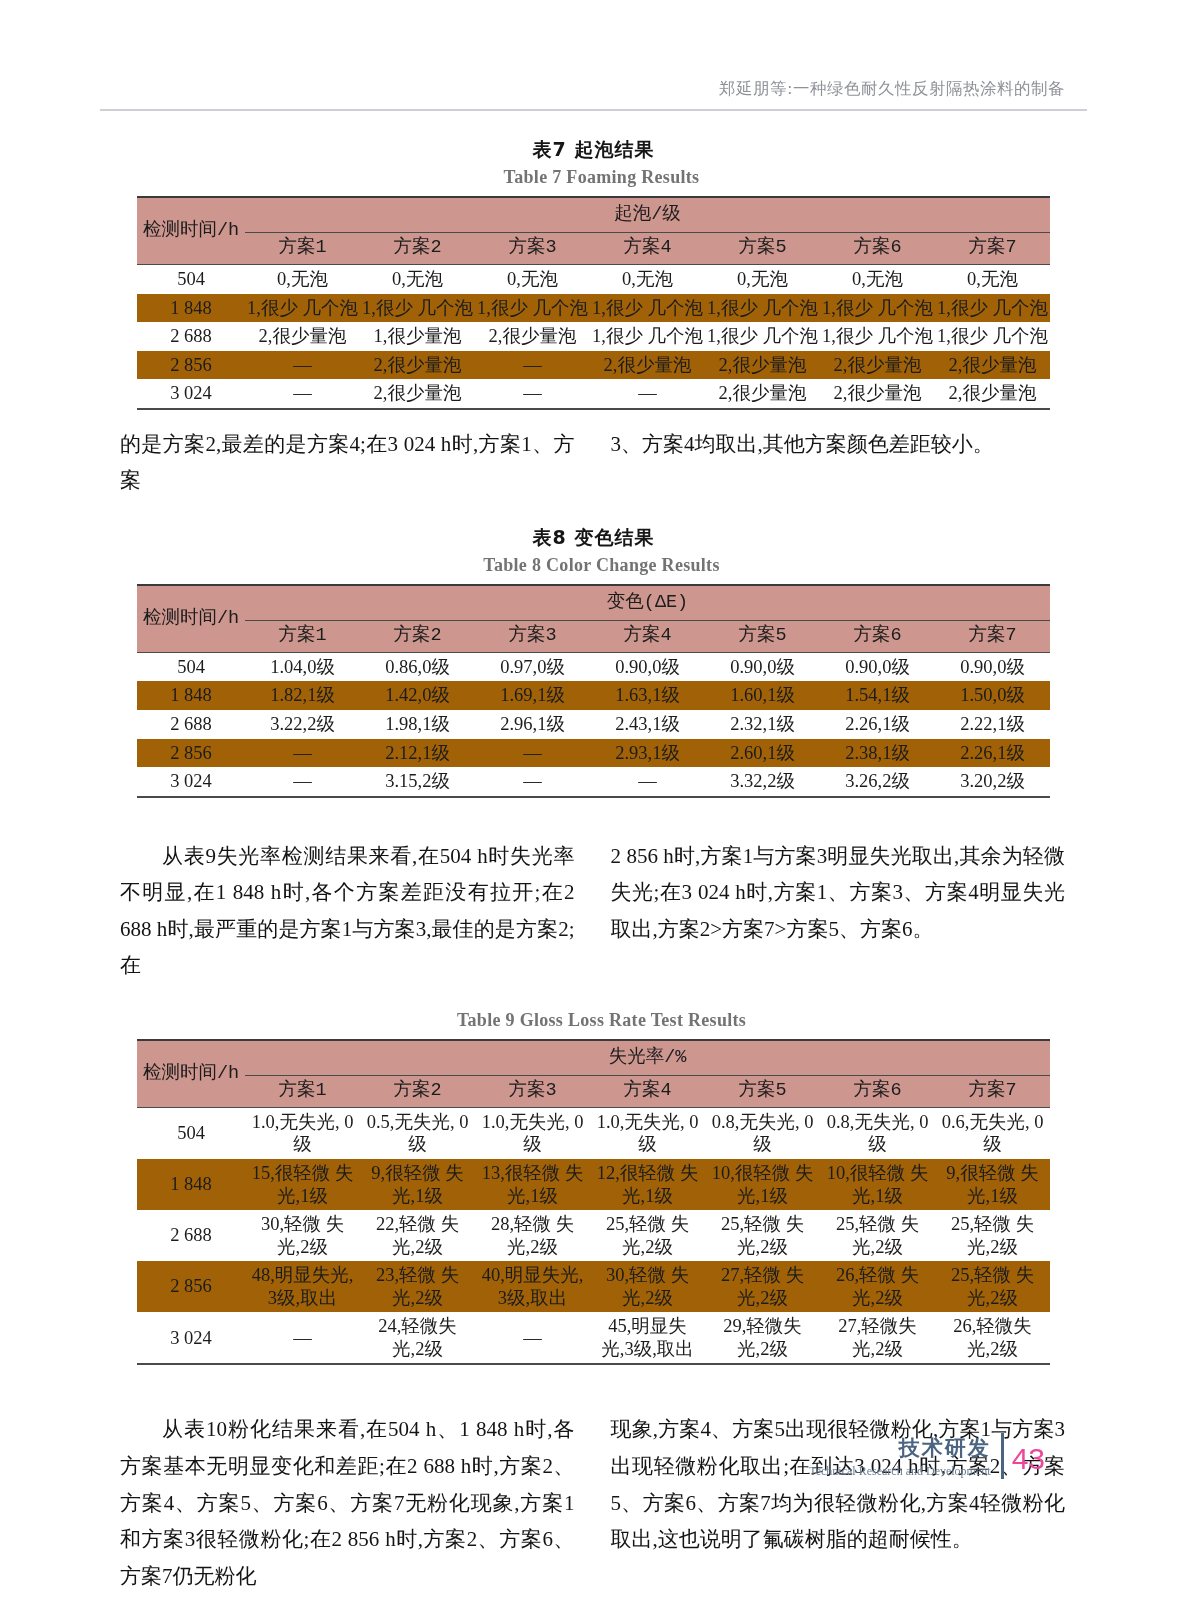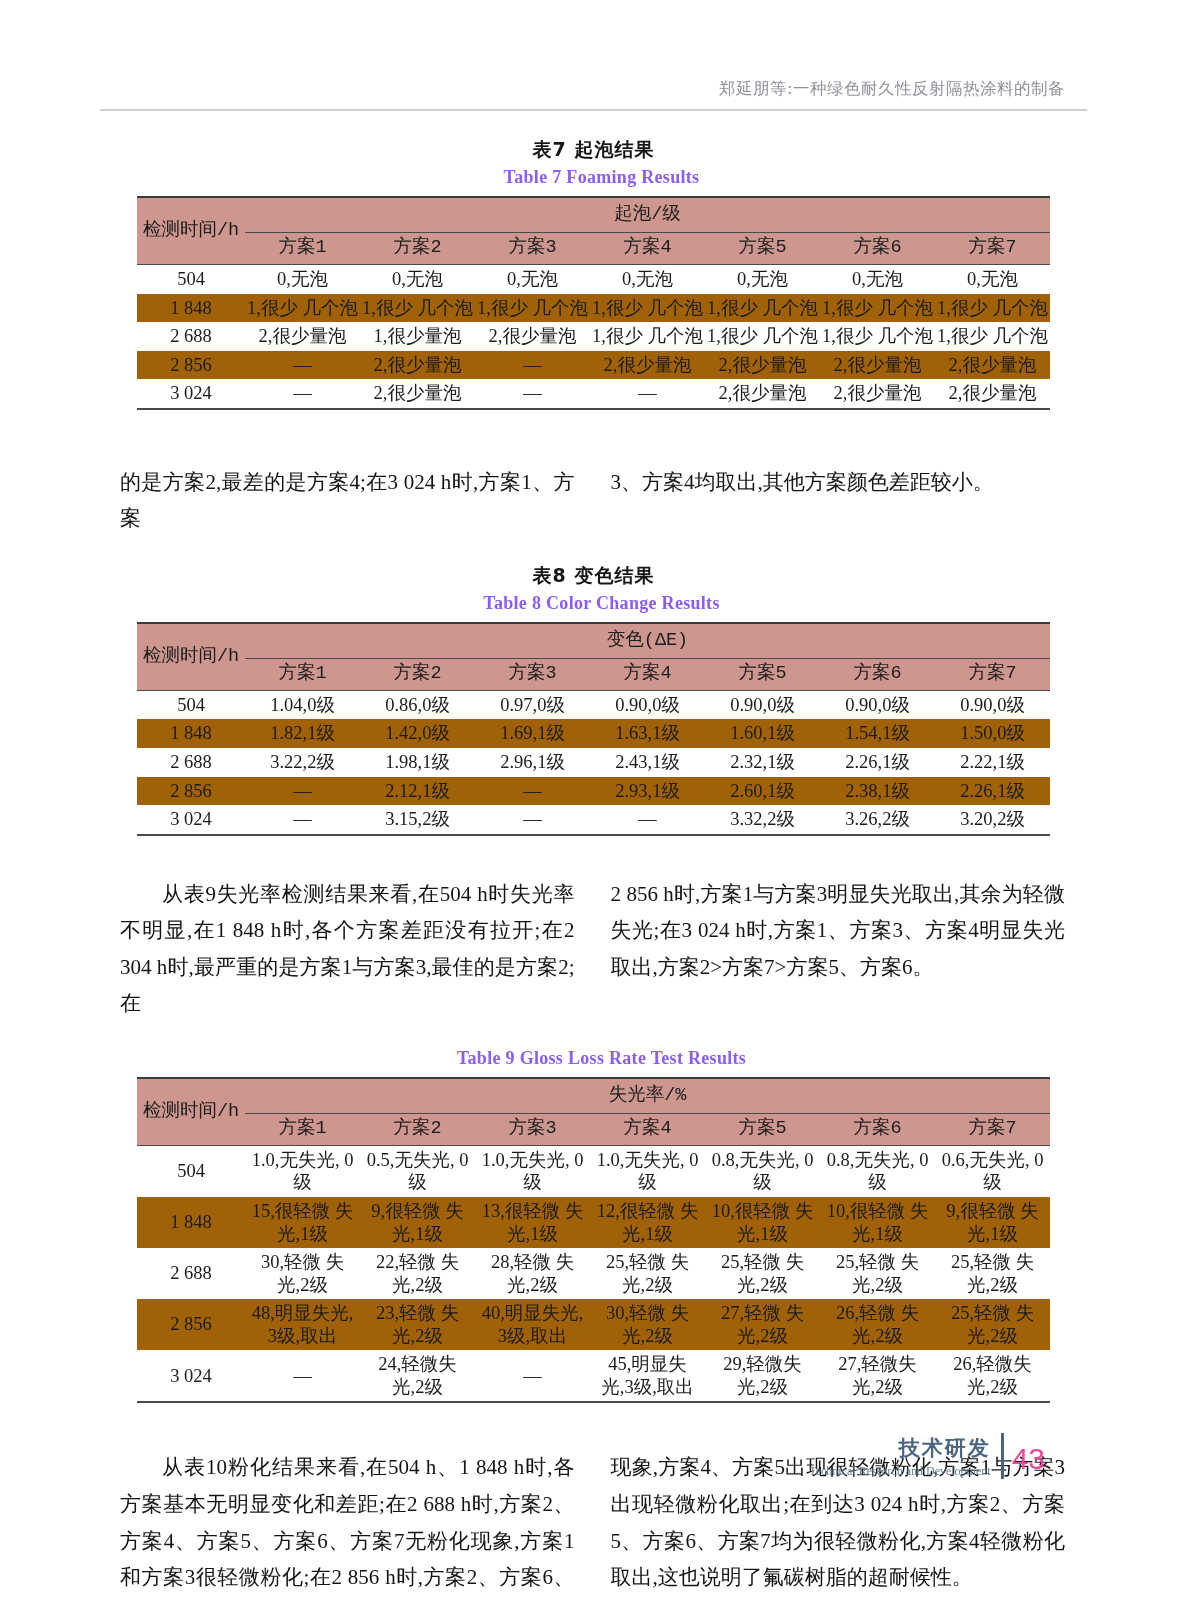--- a/index.html
+++ b/index.html
@@ -14,21 +14,21 @@
   }
   .head-rule{height:0;border-top:2px solid #cfcfd6;margin:9px 100px 0 100px;}
 
   .caption{ text-align:center; margin-top:26px; }
   .caption .zh{
     font-family:"DejaVu Sans","Liberation Sans",sans-serif;
     font-weight:bold;font-size:19px;color:#161616;letter-spacing:1px;
   }
   .caption .en{
     font-family:"Liberation Serif","DejaVu Serif",serif;
-    font-weight:bold;font-size:18px;color:#8b5cf6;margin-top:4px;letter-spacing:.3px;padding-left:16px;
+    font-weight:bold;font-size:18px;color:#737373;margin-top:4px;letter-spacing:.3px;padding-left:16px;
   }
 
   table.rtable{
     width:913px;margin:8px auto 0 auto;border-collapse:collapse;table-layout:fixed;
     font-size:18.5px;line-height:1.22;color:#1c1c1c;
     border-top:2px solid #3a3a3a;border-bottom:2px solid #4a4a4a;
   }
   table.rtable col.c-time{width:108px;}
   table.rtable thead th{
     background:#cd968e;font-weight:normal;padding:2px 2px;
@@ -41,21 +41,21 @@
   }
   table.rtable tr.alt td{background:#a16207;}
   table.rtable td.time{font-variant-numeric:tabular-nums;}
 
   .twocol{
     display:flex;gap:36px;margin:0 122px 0 120px;
     font-size:21px;line-height:1.74;text-align:justify;color:#141414;
   }
   .twocol .col{width:455px;}
   .indent{text-indent:2em;}
-  .p1{margin-top:54px;}
+  .p1{margin-top:16px;}
   .p2{margin-top:40px;}
   .p3{margin-top:46px;}
 
   .footer{
     position:absolute;top:1433px;right:142px;
     display:flex;align-items:center;
   }
   .footer .labels{text-align:right;padding-right:8px;}
   .footer .zh{
     font-family:"DejaVu Sans","Liberation Sans",sans-serif;
@@ -244,21 +244,21 @@
         <td>—</td>
         <td>—</td>
         <td>3.32,2级</td>
         <td>3.26,2级</td>
         <td>3.20,2级</td>
       </tr>
     </tbody>
 </table>
 
 <div class="twocol p2">
-  <div class="col indent">从表9失光率检测结果来看,在504 h时失光率不明显,在1 848 h时,各个方案差距没有拉开;在2 304 h时,最严重的是方案1与方案3,最佳的是方案2;在</div>
+  <div class="col indent">从表9失光率检测结果来看,在504 h时失光率不明显,在1 848 h时,各个方案差距没有拉开;在2 688 h时,最严重的是方案1与方案3,最佳的是方案2;在</div>
   <div class="col">2 856 h时,方案1与方案3明显失光取出,其余为轻微失光;在3 024 h时,方案1、方案3、方案4明显失光取出,方案2&gt;方案7&gt;方案5、方案6。</div>
 </div>
 
 <div class="caption">
   <div class="en">Table 9   Gloss Loss Rate Test Results</div>
 </div>
 <table class="rtable">
   <colgroup>
       <col class="c-time">
       <col>

